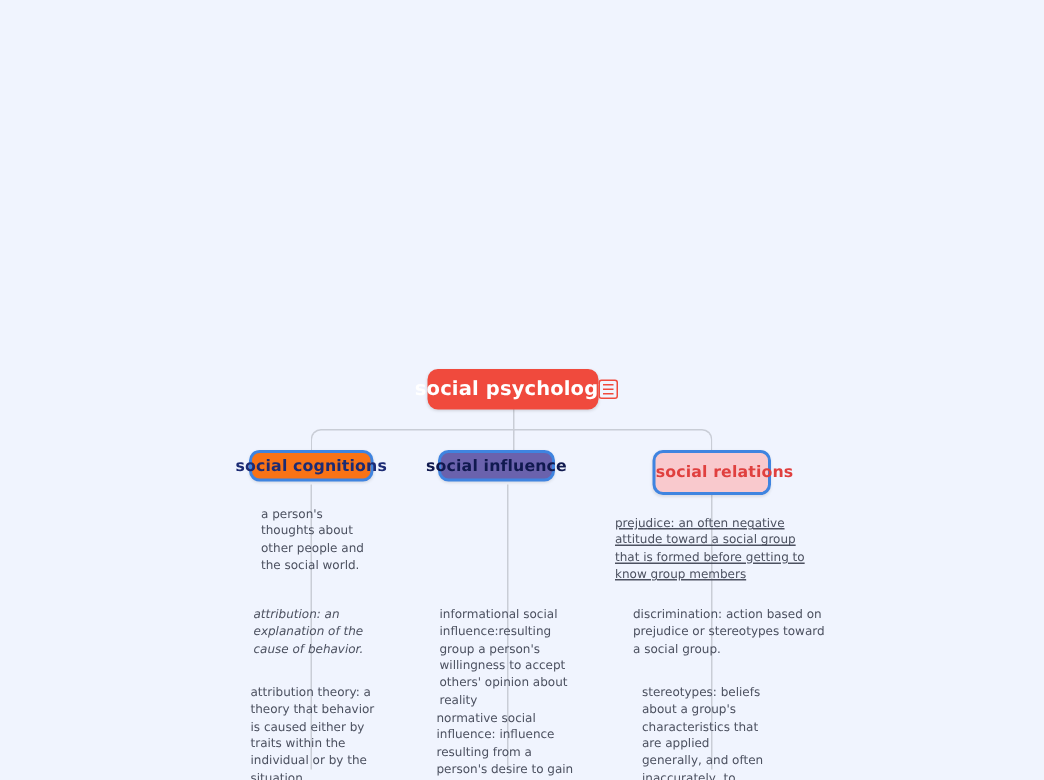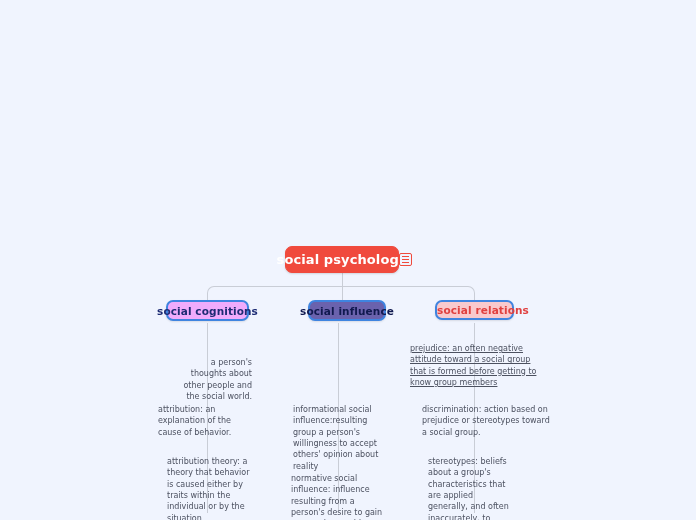--- a/index.html
+++ b/index.html
@@ -69,21 +69,21 @@
   }
 
   .node-branch {
     font-size: 10.5px;
     border: 2px solid #3f84e0;
     box-shadow: 0 1px 2px rgba(0,0,0,0.10);
     padding: 0 11px;
   }
 
   .node-cognitions {
-    background: #f0abfc;
+    background: #f97316;
     color: #1c2b74;
     justify-content: center;
   }
   .node-influence {
     background: #6a62ad;
     color: #10194f;
   }
   .node-relations {
     background: #f9c9cd;
     color: #e0403f;
@@ -145,31 +145,31 @@
   <div class="note-badge" style="left:399px; top:253px;">
     <i></i>
       <i></i>
       <i></i>
   </div>
 
   <div class="node node-branch node-cognitions" style="left:166px; top:300px; width:83px; height:21px;">
     <span>social cognitions</span>
   </div>
 
-  <div class="node node-branch node-influence" style="left:308px; top:300px; width:78px; height:21px;">
+  <div class="node node-branch node-influence" style="left:292px; top:300px; width:78px; height:21px;">
     <span>social influence</span>
   </div>
 
-  <div class="node node-branch node-relations" style="left:435px; top:300px; width:79px; height:20px;padding-left:28px;">
+  <div class="node node-branch node-relations" style="left:435px; top:300px; width:79px; height:30px;padding-left:28px;">
     <span>social relations</span>
   </div>
 
-  <div class="leaf" style="left:174px; top:357px; width:78px;text-align:right;">a person's thoughts about other people and the social world.</div>
+  <div class="leaf" style="left:174px; top:337px; width:78px;">a person's thoughts about other people and the social world.</div>
 
-  <div class="leaf" style="left:158px; top:404px; width:80px;">attribution: an explanation of the cause of behavior.</div>
+  <div class="leaf" style="left:169px; top:404px; width:80px;font-style:italic;">attribution: an explanation of the cause of behavior.</div>
 
   <div class="leaf" style="left:167px; top:456px; width:84px;">attribution theory: a theory that behavior is caused either by traits within the individual or by the situation surrounding the individual.</div>
 
 
   <div class="leaf" style="left:293px; top:404px; width:92px;">informational social influence:resulting group a person's willingness to accept others' opinion about reality</div>
 
   <div class="leaf" style="left:291px; top:473px; width:93px;">normative social influence: influence resulting from a person's desire to gain approval or avoid disapproval</div>
 
   <div class="leaf" style="left:410px; top:343px; width:129px;text-decoration:underline;">prejudice: an often negative attitude toward a social group that is formed before getting to know group members</div>
 

